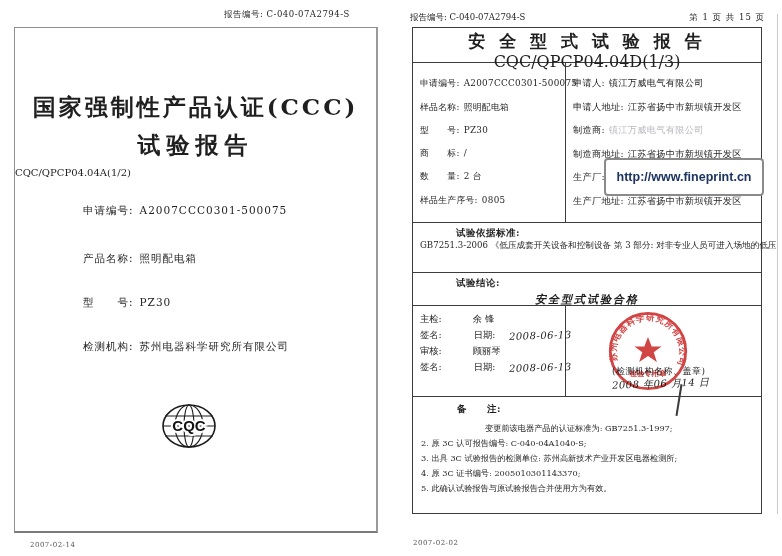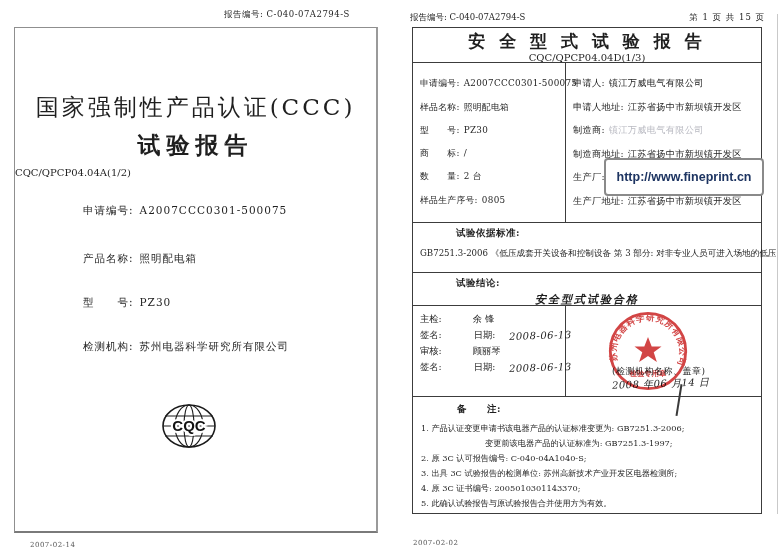--- a/index.html
+++ b/index.html
@@ -5,56 +5,56 @@
   * { margin:0; padding:0; box-sizing:border-box; }
   html,body { background:#ffffff; }
   body { font-family:"DejaVu Serif","Liberation Serif",serif; color:#1f1f1f; }
   .canvas { position:relative; width:782px; height:556px; background:#ffffff; overflow:hidden; }
 
   
   .lp-repno { position:absolute; left:224px; top:9px; font-size:8.5px; letter-spacing:.5px; }
   .lp-box { position:absolute; left:14px; top:27px; width:364px; height:506px;
             border:1px solid #8f8f8f; border-bottom:2px solid #7a7a7a; border-right:2px solid #9a9a9a; background:#fff; }
   .lp-title1 { position:absolute; left:0; top:64px; width:100%; text-align:center;
-               font-size:23px; font-weight:400; letter-spacing:3px; }
+               font-size:23px; font-weight:700; letter-spacing:3px; }
   .lp-title2 { position:absolute; left:0; top:102px; width:100%; text-align:center;
                font-size:23px; font-weight:600; letter-spacing:6px; }
   .lp-doccode { position:absolute; left:0; top:139px; width:100%; text-align:left; font-size:10px; }
   .lp-field { position:absolute; left:68px; font-size:10.5px; letter-spacing:1px; white-space:nowrap; }
   .lp-field .val { margin-left:6px; }
   .lp-f0 { top:176px; } .lp-f1 { top:224px; } .lp-f2 { top:268px; } .lp-f3 { top:312px; }
   .lp-logo { position:absolute; left:146px; top:374px; }
   .lp-footer { position:absolute; left:30px; top:541px; font-size:7px; color:#555; letter-spacing:.5px; }
 
   
   .rp-repno { position:absolute; left:410px; top:12px; font-size:8.5px; }
   .rp-pageinfo { position:absolute; right:17px; top:12px; font-size:8.5px; letter-spacing:1px; }
   .rp-edge { position:absolute; left:777px; top:14px; width:1px; height:500px; background:#c9c9c9; }
   .rp-table { position:absolute; left:412px; top:27px; width:350px; height:487px;
               border:1.5px solid #3c3c3c; background:#fff; }
   .rt-row { position:relative; width:100%; border-bottom:1px solid #3c3c3c; }
   .rt-title { height:35px; text-align:center; padding-top:2px; }
   .rt-title h2 { font-size:17px; font-weight:700; letter-spacing:4px; }
-  .rt-title .code { font-size:10px; margin-top:-1px; }
+  .rt-title .code { font-size:16px; margin-top:-1px; }
   .rt-info { height:160px; }
   .vdiv { position:absolute; left:152px; top:0; bottom:0; width:1px; background:#3c3c3c; }
   .col { position:absolute; top:0; height:100%; display:flex; flex-direction:column; justify-content:space-evenly; }
   .col-l { left:0; width:152px; padding:4px 4px 4px 7px; }
   .col-r { left:153px; width:196px; padding:4px 4px 4px 7px; }
   .inf { font-size:8.8px; white-space:nowrap; letter-spacing:.3px; }
   .col-r .inf { font-size:9.2px; }
   .inf .val { margin-left:4px; }
   .inf.obscured .val { color:#b9bac2; }
   .watermark { position:absolute; left:191px; top:95px; width:160px; height:38px; z-index:6;
                background:#fff; border:2px solid #8a8a8a; border-radius:4px;
                display:flex; align-items:center; justify-content:center;
                font-family:"Liberation Sans",sans-serif; font-size:12.5px; font-weight:600; color:#1d3461; }
   .rt-standard { height:50px; padding:4px 7px; }
   .sec-label { font-size:9.5px; font-weight:600; letter-spacing:.5px;margin-left:36px; }
-  .std-l1 { font-size:8.6px; margin-top:8px; white-space:nowrap; }
+  .std-l1 { font-size:8.6px; margin-top:0; white-space:nowrap; }
   .std-l2 { font-size:8.6px; margin-top:3px; text-align:center; }
   .rt-conclusion { height:33px; padding:4px 7px; }
   .concl-val { text-align:center; font-size:11px; font-weight:700; letter-spacing:2px; margin-top:2px;font-style:italic; }
   .rt-sign { height:91px; }
   .sign-left { position:absolute; left:0; top:0; width:152px; height:100%; padding:5px 4px 0 7px; }
   .sig-line { display:flex; align-items:center; font-size:9.3px; white-space:nowrap;gap:14px; }
   .sig-line.name { margin-top:2px; margin-bottom:1px; }
   .hand { font-style:italic; font-size:10px; transform:rotate(-2deg); letter-spacing:.5px; }
   .sig-svg { margin:0 2px; }
   .sign-right { position:absolute; left:153px; top:0; width:196px; height:100%; }
@@ -195,21 +195,20 @@
           </text>
           <polygon fill="#cc2b2b" points="50,33 54.5,44.5 66.5,44.5 57,51.5 60.8,63.5 50,56 39.2,63.5 43,51.5 33.5,44.5 45.5,44.5"></polygon>
           <text x="50" y="80" text-anchor="middle" fill="#cc2b2b" font-size="9" font-weight="bold">检验专用章</text>
         </svg>
       </div>
     </div>
 
     <div class="rt-row rt-notes">
       <div class="sec-label">备　　注:</div>
       <div class="notes-list">
-        <div class="note-item">1. 产品认证变更申请书该电器产品的认证标准变更为: GB7251.3-2006;</div>
         <div class="note-item indent">变更前该电器产品的认证标准为: GB7251.3-1997;</div>
         <div class="note-item">2. 原 3C 认可报告编号: C-040-04A1040-S;</div>
         <div class="note-item">3. 出具 3C 试验报告的检测单位: 苏州高新技术产业开发区电器检测所;</div>
         <div class="note-item">4. 原 3C 证书编号: 2005010301143370;</div>
         <div class="note-item">5. 此确认试验报告与原试验报告合并使用方为有效。</div>
       </div>
     </div>
   </div>
 
   <div class="rp-footer">2007-02-02</div>

